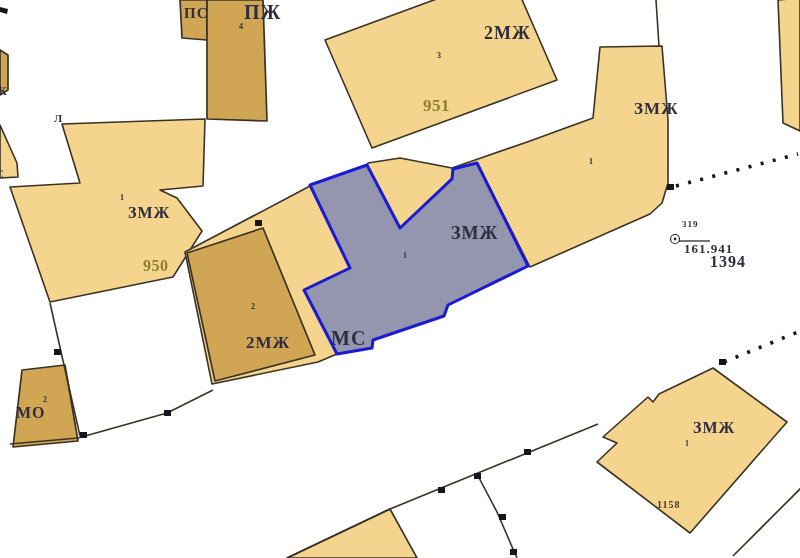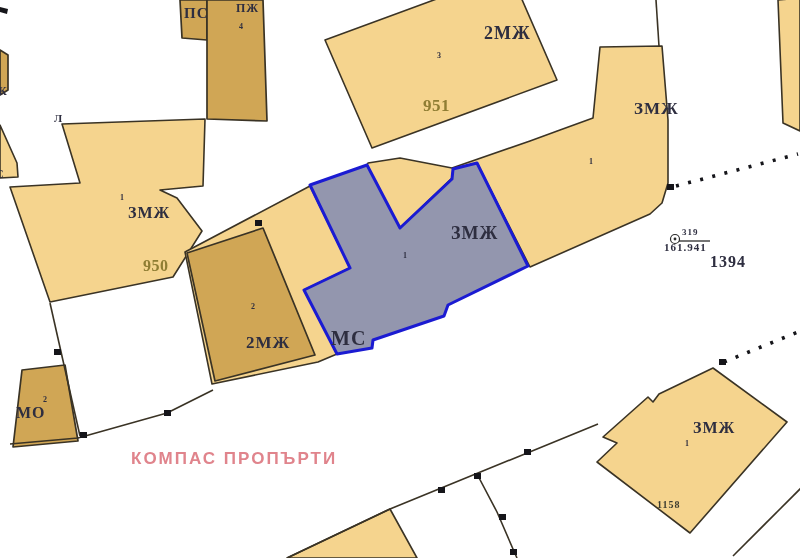--- a/index.html
+++ b/index.html
@@ -94,32 +94,32 @@
     <polygon class="sel" points="310,185 367,165 400,228 452,179 453,169 477,163 528,266 448,305 444,316 373,340 372,348 337,354 304,290 350,268"></polygon>
 
     <g>
       <circle class="survey" cx="675" cy="239" r="4.5"></circle>
       <circle cx="675" cy="239" r="1.4" fill="#2b2b2b"></circle>
       <line x1="679" y1="241" x2="710" y2="241" stroke="#2b2b2b" stroke-width="1.3"></line>
     </g>
   </svg>
 
   <span class="lbl" style="left:184px;top:6px;font-size:15px">ПС</span>
-  <span class="lbl" style="left:236px;top:2px;font-size:12px">ПЖ</span>
+  <span class="lbl" style="left:244px;top:2px;font-size:20px">ПЖ</span>
   <span class="lbl" style="left:239px;top:23px;font-size:8px">4</span>
 
   <span class="lbl" style="left:484px;top:24px;font-size:18px">2МЖ</span>
   <span class="lbl" style="left:437px;top:52px;font-size:8px">3</span>
   <span class="lbl olive" style="left:423px;top:97px;font-size:17px">951</span>
 
   <span class="lbl" style="left:634px;top:100px;font-size:17px">ЗМЖ</span>
   <span class="lbl" style="left:589px;top:158px;font-size:8px">1</span>
 
-  <span class="lbl" style="left:682px;top:228px;font-size:9px">319</span>
-  <span class="lbl" style="left:664px;top:242px;font-size:11px">161.941</span>
+  <span class="lbl" style="left:682px;top:220px;font-size:9px">319</span>
+  <span class="lbl" style="left:684px;top:242px;font-size:13px">161.941</span>
   <span class="lbl" style="left:710px;top:254px;font-size:16px">1394</span>
 
   <span class="lbl" style="left:451px;top:224px;font-size:18px">ЗМЖ</span>
   <span class="lbl" style="left:403px;top:252px;font-size:8px">1</span>
   <span class="lbl" style="left:331px;top:328px;font-size:20px">МС</span>
 
   <span class="lbl" style="left:128px;top:205px;font-size:16px">ЗМЖ</span>
   <span class="lbl" style="left:120px;top:194px;font-size:8px">1</span>
   <span class="lbl olive" style="left:143px;top:258px;font-size:16px">950</span>
 
@@ -130,14 +130,13 @@
   <span class="lbl" style="left:43px;top:396px;font-size:8px">2</span>
 
   <span class="lbl" style="left:693px;top:420px;font-size:16px">ЗМЖ</span>
   <span class="lbl" style="left:685px;top:440px;font-size:8px">1</span>
   <span class="lbl dark" style="left:629px;top:500px;font-size:10px">1158</span>
 
   <span class="lbl" style="left:54px;top:113px;font-size:11px">Л</span>
   <span class="lbl" style="left:-6px;top:84px;font-size:13px">Ж</span>
   <span class="lbl" style="left:-5px;top:168px;font-size:12px">С</span>
 
-  <span class="lbl wm" style="left:131px;top:450px;font-size:17px">КОМПАС ПРОПЪРТИ</span>
 </div>
 
 </body></html>

